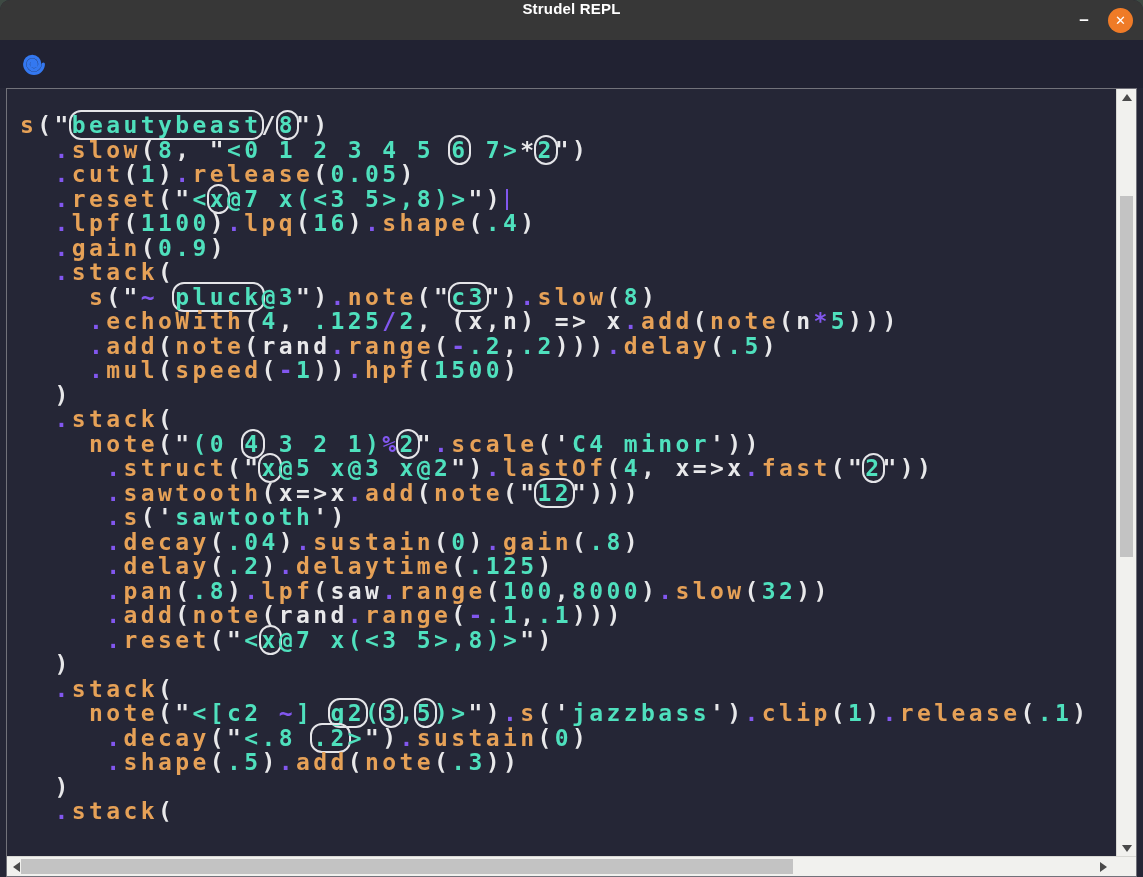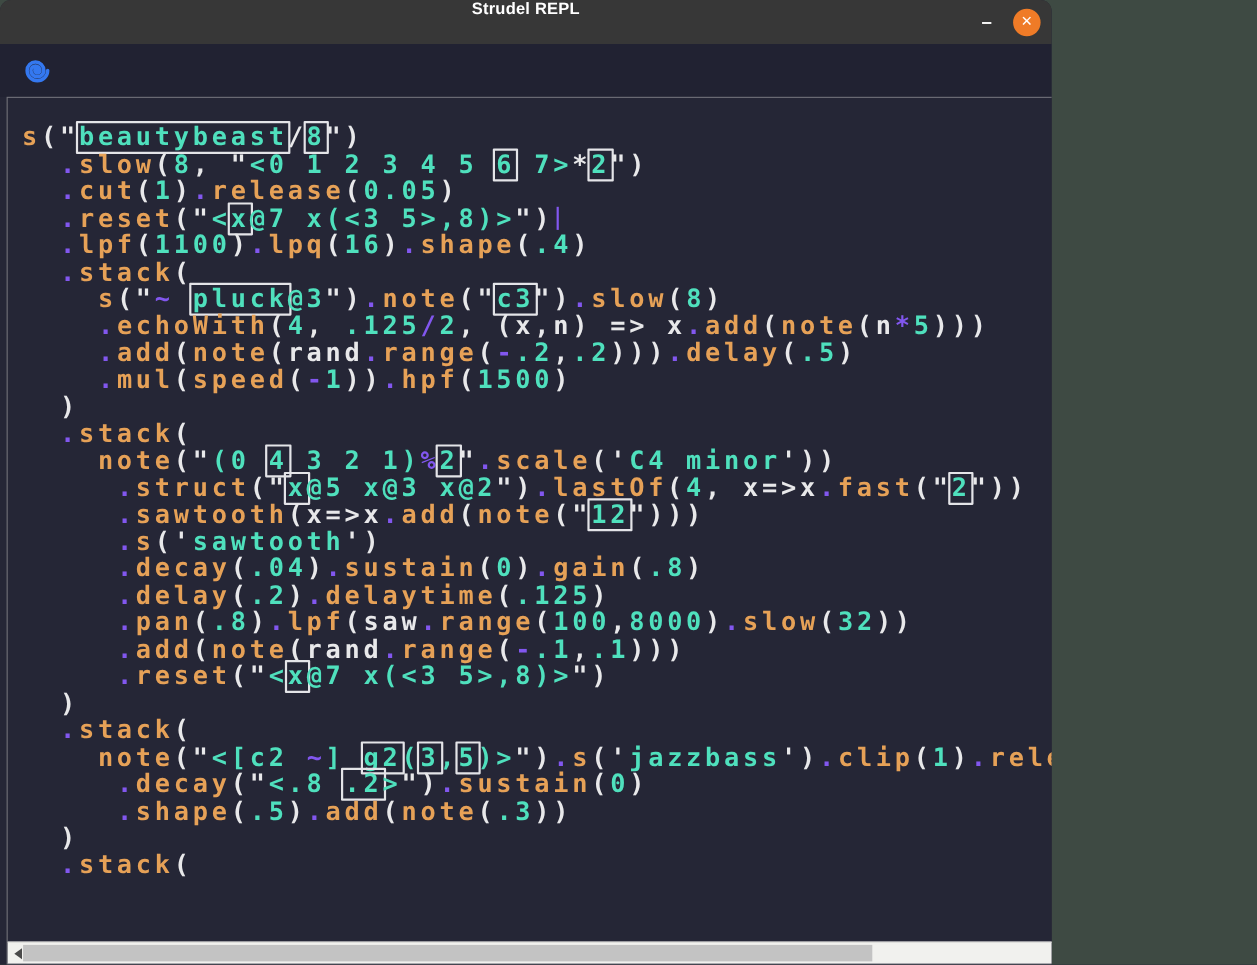--- a/index.html
+++ b/index.html
@@ -2,21 +2,21 @@
 <html style="--desktop: #3e4a43; --titlebar_bg: #373737; --close_btn: #ef7b27; --toolbar_bg: #212232; --editor_bg: #252636; --logo_blue: #3478f0; --function: #e6a157; --string: #4fe0bd; --operator: #8257ef; --punctuation: #e8e8ea; --highlight_box: #e4e4e8; --scroll_track: #f1f1ee; --scroll_thumb: #c3c3c3;"><head>
 <meta charset="utf-8">
 <style>
   html,body{margin:0;padding:0}
   body{
     width:1143px;height:877px;overflow:hidden;position:relative;
     background:var(--desktop,#3e4a43);
     font-family:"DejaVu Sans Mono","Liberation Mono",monospace;
   }
   .window{
-    position:absolute;left:0;top:0;width:956px;height:877px;
+    position:absolute;left:0;top:0;width:1143px;height:877px;
     border-radius:10px 10px 0 0;overflow:hidden;
     background:var(--editor_bg,#252636);
   }
   
   .titlebar{position:relative;height:40px;background:var(--titlebar_bg,#373737);}
   .titlebar .title{
     position:absolute;left:0;right:0;top:0;height:40px;line-height:40px;
     text-align:center;color:#ffffff;
     font:bold 15px "Liberation Sans",sans-serif;letter-spacing:.2px;
   }
@@ -48,21 +48,21 @@
     font-family:"DejaVu Sans Mono","Liberation Mono",monospace;
     font-size:23px;font-weight:bold;letter-spacing:3.4px;
   }
   .tk-o{color:var(--function,#e6a157);}
   .tk-t{color:var(--string,#4fe0bd);}
   .tk-w{color:var(--punctuation,#e8e8ea);}
   .tk-p{color:var(--operator,#8257ef);}
   .tk-B{
     color:var(--string,#4fe0bd);
     border:2px solid var(--highlight_box,#e4e4e8);
-    padding:0 1px;margin:0 -3px;border-radius:1px;
+    padding:0 1px;margin:0 -3px;border-radius:12px;
   }
   .tk-c{
     display:inline-block;width:2px;height:21px;margin-left:3px;
     background:var(--operator,#8257ef);vertical-align:-3px;
   }
   
   .vscroll{
     position:absolute;top:0;right:0;width:20px;bottom:20px;
     background:var(--scroll_track,#f1f1ee);border-left:1px solid #d8d8d4;box-sizing:border-box;
   }
@@ -107,20 +107,21 @@
   </div>
 
   <div class="editor">
     <div class="code-view">
       <div>
           <div class="code-line"><span class="tk-o">s</span><span class="tk-w">("</span><span class="tk-B">beautybeast</span><span class="tk-w">/</span><span class="tk-B">8</span><span class="tk-w">")</span></div>
           <div class="code-line"><span class="tk-w">  </span><span class="tk-p">.</span><span class="tk-o">slow</span><span class="tk-w">(</span><span class="tk-t">8</span><span class="tk-w">, "</span><span class="tk-t">&lt;0 1 2 3 4 5 </span><span class="tk-B">6</span><span class="tk-t"> 7&gt;</span><span class="tk-w">*</span><span class="tk-B">2</span><span class="tk-w">")</span></div>
           <div class="code-line"><span class="tk-w">  </span><span class="tk-p">.</span><span class="tk-o">cut</span><span class="tk-w">(</span><span class="tk-t">1</span><span class="tk-w">)</span><span class="tk-p">.</span><span class="tk-o">release</span><span class="tk-w">(</span><span class="tk-t">0.05</span><span class="tk-w">)</span></div>
           <div class="code-line"><span class="tk-w">  </span><span class="tk-p">.</span><span class="tk-o">reset</span><span class="tk-w">("</span><span class="tk-t">&lt;</span><span class="tk-B">x</span><span class="tk-t">@7 x(&lt;3 5&gt;,8)&gt;</span><span class="tk-w">")</span><span class="tk-c"></span></div>
           <div class="code-line"><span class="tk-w">  </span><span class="tk-p">.</span><span class="tk-o">lpf</span><span class="tk-w">(</span><span class="tk-t">1100</span><span class="tk-w">)</span><span class="tk-p">.</span><span class="tk-o">lpq</span><span class="tk-w">(</span><span class="tk-t">16</span><span class="tk-w">)</span><span class="tk-p">.</span><span class="tk-o">shape</span><span class="tk-w">(</span><span class="tk-t">.4</span><span class="tk-w">)</span></div>
+          <div class="code-line"><span class="tk-w">  </span><span class="tk-p">.</span><span class="tk-o">gain</span><span class="tk-w">(</span><span class="tk-t">0.9</span><span class="tk-w">)</span></div>
           <div class="code-line"><span class="tk-w">  </span><span class="tk-p">.</span><span class="tk-o">stack</span><span class="tk-w">(</span></div>
           <div class="code-line"><span class="tk-w">    </span><span class="tk-o">s</span><span class="tk-w">("</span><span class="tk-p">~</span><span class="tk-t"> </span><span class="tk-B">pluck</span><span class="tk-t">@3</span><span class="tk-w">")</span><span class="tk-p">.</span><span class="tk-o">note</span><span class="tk-w">("</span><span class="tk-B">c3</span><span class="tk-w">")</span><span class="tk-p">.</span><span class="tk-o">slow</span><span class="tk-w">(</span><span class="tk-t">8</span><span class="tk-w">)</span></div>
           <div class="code-line"><span class="tk-w">    </span><span class="tk-p">.</span><span class="tk-o">echoWith</span><span class="tk-w">(</span><span class="tk-t">4</span><span class="tk-w">, </span><span class="tk-t">.125</span><span class="tk-p">/</span><span class="tk-t">2</span><span class="tk-w">, (x,n) =&gt; x</span><span class="tk-p">.</span><span class="tk-o">add</span><span class="tk-w">(</span><span class="tk-o">note</span><span class="tk-w">(n</span><span class="tk-p">*</span><span class="tk-t">5</span><span class="tk-w">)))</span></div>
           <div class="code-line"><span class="tk-w">    </span><span class="tk-p">.</span><span class="tk-o">add</span><span class="tk-w">(</span><span class="tk-o">note</span><span class="tk-w">(rand</span><span class="tk-p">.</span><span class="tk-o">range</span><span class="tk-w">(</span><span class="tk-p">-</span><span class="tk-t">.2</span><span class="tk-w">,</span><span class="tk-t">.2</span><span class="tk-w">)))</span><span class="tk-p">.</span><span class="tk-o">delay</span><span class="tk-w">(</span><span class="tk-t">.5</span><span class="tk-w">)</span></div>
           <div class="code-line"><span class="tk-w">    </span><span class="tk-p">.</span><span class="tk-o">mul</span><span class="tk-w">(</span><span class="tk-o">speed</span><span class="tk-w">(</span><span class="tk-p">-</span><span class="tk-t">1</span><span class="tk-w">))</span><span class="tk-p">.</span><span class="tk-o">hpf</span><span class="tk-w">(</span><span class="tk-t">1500</span><span class="tk-w">)</span></div>
           <div class="code-line"><span class="tk-w">  )</span></div>
           <div class="code-line"><span class="tk-w">  </span><span class="tk-p">.</span><span class="tk-o">stack</span><span class="tk-w">(</span></div>
           <div class="code-line"><span class="tk-w">    </span><span class="tk-o">note</span><span class="tk-w">("</span><span class="tk-t">(0 </span><span class="tk-B">4</span><span class="tk-t"> 3 2 1)</span><span class="tk-p">%</span><span class="tk-B">2</span><span class="tk-w">"</span><span class="tk-p">.</span><span class="tk-o">scale</span><span class="tk-w">('</span><span class="tk-t">C4 minor</span><span class="tk-w">'))</span></div>
           <div class="code-line"><span class="tk-w">     </span><span class="tk-p">.</span><span class="tk-o">struct</span><span class="tk-w">("</span><span class="tk-B">x</span><span class="tk-t">@5 x@3 x@2</span><span class="tk-w">")</span><span class="tk-p">.</span><span class="tk-o">lastOf</span><span class="tk-w">(</span><span class="tk-t">4</span><span class="tk-w">, x=&gt;x</span><span class="tk-p">.</span><span class="tk-o">fast</span><span class="tk-w">("</span><span class="tk-B">2</span><span class="tk-w">"))</span></div>
           <div class="code-line"><span class="tk-w">     </span><span class="tk-p">.</span><span class="tk-o">sawtooth</span><span class="tk-w">(x=&gt;x</span><span class="tk-p">.</span><span class="tk-o">add</span><span class="tk-w">(</span><span class="tk-o">note</span><span class="tk-w">("</span><span class="tk-B">12</span><span class="tk-w">")))</span></div>

